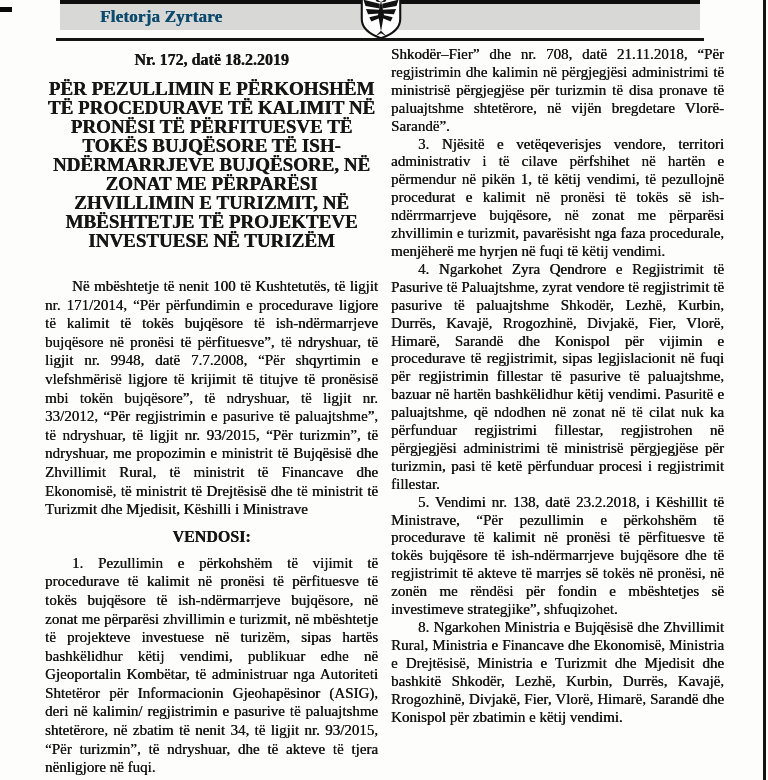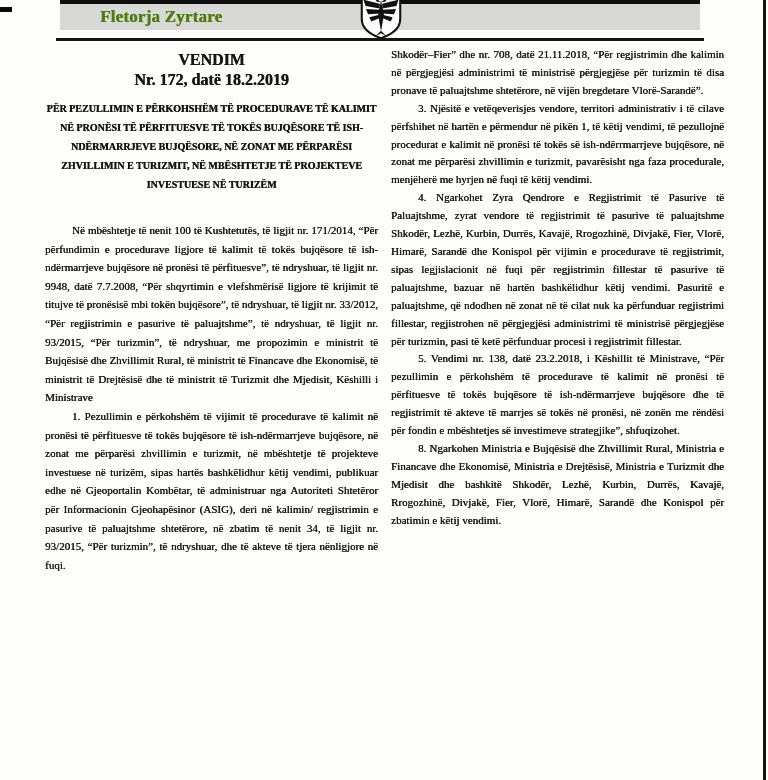--- a/index.html
+++ b/index.html
@@ -12,35 +12,35 @@
   
   .corner-mark { position:absolute; left:0; top:7px; width:12px; height:5px; background:#0a0a0a; }
   .right-border { position:absolute; right:2px; top:0; width:3px; height:780px; background:#141414; }
   
   .masthead {
     position:absolute; left:60px; top:0; width:640px; height:30px;
     background:#d8d8d7; border-top:4px solid #0e0e0e;
     display:flex; justify-content:space-between; align-items:flex-start;
     box-sizing:border-box; padding:3px 34px 0 40px;
   }
-  .mh-text { font-weight:bold; font-size:17px; letter-spacing:0.2px; color:#4d7c0f; text-shadow:0.4px 0 0 currentColor; }
+  .mh-text { font-weight:bold; font-size:17px; letter-spacing:0.2px; color:#0c4a6e; text-shadow:0.4px 0 0 currentColor; }
   .masthead-rule { position:absolute; left:56px; top:38px; width:648px; height:3px; background:#151515; }
   .emblem { position:absolute; left:359px; top:-7px; width:44px; height:46px; z-index:2; }
   
   .col { position:absolute; width:333px; }
   .col-left  { left:45px;  top:50px; }
   .col-right { left:391px; top:46px; }
   p { margin:0; }
   .h-center { text-align:center; font-weight:bold; font-size:16px; line-height:20px; text-shadow:0.4px 0 0 currentColor; }
   .doc-title {
-    text-align:center; font-weight:bold; font-size:10px; line-height:19px;
+    text-align:center; font-weight:bold; font-size:19px; line-height:19px;
     margin-top:9px; text-shadow:0.4px 0 0 currentColor;
   }
   .body {
-    font-size:11px; line-height:18.6px; text-align:justify;
+    font-size:15px; line-height:18.6px; text-align:justify;
     text-shadow:0.35px 0 0 currentColor;
   }
   .col-right .body { line-height:17.9px; }
   .indent { text-indent:27px; }
   .preamble { margin-top:27px; }
   .vendosi { margin-top:8px; margin-bottom:7px; }
 </style>
 </head>
 <body>
 
@@ -69,24 +69,24 @@
         <polygon points="47,52 22,58 27,68 47,60"></polygon>
         <polygon points="53,52 78,58 73,68 53,60"></polygon>
         <polygon points="50,90 36,104 50,96 64,104"></polygon>
       </g>
     </svg>
   </div>
 
   <div class="masthead-rule"></div>
 
   <section class="col col-left">
-    <p class="h-center">VENDIM</p>
     <p class="h-center">Nr. 172, datë 18.2.2019</p>
     <p class="doc-title">PËR PEZULLIMIN E PËRKOHSHËM TË PROCEDURAVE TË KALIMIT NË PRONËSI TË PËRFITUESVE TË TOKËS BUJQËSORE TË ISH-NDËRMARRJEVE BUJQËSORE, NË ZONAT ME PËRPARËSI ZHVILLIMIN E TURIZMIT, NË MBËSHTETJE TË PROJEKTEVE INVESTUESE NË TURIZËM</p>
     <p class="body indent preamble">Në mbështetje të nenit 100 të Kushtetutës, të ligjit nr. 171/2014, “Për përfundimin e procedurave ligjore të kalimit të tokës bujqësore të ish-ndërmarrjeve bujqësore në pronësi të përfituesve”, të ndryshuar, të ligjit nr. 9948, datë 7.7.2008, “Për shqyrtimin e vlefshmërisë ligjore të krijimit të titujve të pronësisë mbi tokën bujqësore”, të ndryshuar, të ligjit nr. 33/2012, “Për regjistrimin e pasurive të paluajtshme”, të ndryshuar, të ligjit nr. 93/2015, “Për turizmin”, të ndryshuar, me propozimin e ministrit të Bujqësisë dhe Zhvillimit Rural, të ministrit të Financave dhe Ekonomisë, të ministrit të Drejtësisë dhe të ministrit të Turizmit dhe Mjedisit, Këshilli i Ministrave</p>
+    <p class="h-center vendosi">VENDOSI:</p>
     <p class="body indent">1. Pezullimin e përkohshëm të vijimit të procedurave të kalimit në pronësi të përfituesve të tokës bujqësore të ish-ndërmarrjeve bujqësore, në zonat me përparësi zhvillimin e turizmit, në mbështetje të projekteve investuese në turizëm, sipas hartës bashkëlidhur këtij vendimi, publikuar edhe në Gjeoportalin Kombëtar, të administruar nga Autoriteti Shtetëror për Informacionin Gjeohapësinor (ASIG), deri në kalimin/ regjistrimin e pasurive të paluajtshme shtetërore, në zbatim të nenit 34, të ligjit nr. 93/2015, “Për turizmin”, të ndryshuar, dhe të akteve të tjera nënligjore në fuqi.</p>
   </section>
 
   <section class="col col-right">
     <p class="body">Shkodër–Fier” dhe nr. 708, datë 21.11.2018, “Për regjistrimin dhe kalimin në përgjegjësi administrimi të ministrisë përgjegjëse për turizmin të disa pronave të paluajtshme shtetërore, në vijën bregdetare Vlorë-Sarandë”.</p>
     <p class="body indent">3. Njësitë e vetëqeverisjes vendore, territori administrativ i të cilave përfshihet në hartën e përmendur në pikën 1, të këtij vendimi, të pezullojnë procedurat e kalimit në pronësi të tokës së ish-ndërrmarrjeve bujqësore, në zonat me përparësi zhvillimin e turizmit, pavarësisht nga faza procedurale, menjëherë me hyrjen në fuqi të këtij vendimi.</p>
     <p class="body indent">4. Ngarkohet Zyra Qendrore e Regjistrimit të Pasurive të Paluajtshme, zyrat vendore të regjistrimit të pasurive të paluajtshme Shkodër, Lezhë, Kurbin, Durrës, Kavajë, Rrogozhinë, Divjakë, Fier, Vlorë, Himarë, Sarandë dhe Konispol për vijimin e procedurave të regjistrimit, sipas legjislacionit në fuqi për regjistrimin fillestar të pasurive të paluajtshme, bazuar në hartën bashkëlidhur këtij vendimi. Pasuritë e paluajtshme, që ndodhen në zonat në të cilat nuk ka përfunduar regjistrimi fillestar, regjistrohen në përgjegjësi administrimi të ministrisë përgjegjëse për turizmin, pasi të ketë përfunduar procesi i regjistrimit fillestar.</p>
     <p class="body indent">5. Vendimi nr. 138, datë 23.2.2018, i Këshillit të Ministrave, “Për pezullimin e përkohshëm të procedurave të kalimit në pronësi të përfituesve të tokës bujqësore të ish-ndërmarrjeve bujqësore dhe të regjistrimit të akteve të marrjes së tokës në pronësi, në zonën me rëndësi për fondin e mbështetjes së investimeve strategjike”, shfuqizohet.</p>
     <p class="body indent">8. Ngarkohen Ministria e Bujqësisë dhe Zhvillimit Rural, Ministria e Financave dhe Ekonomisë, Ministria e Drejtësisë, Ministria e Turizmit dhe Mjedisit dhe bashkitë Shkodër, Lezhë, Kurbin, Durrës, Kavajë, Rrogozhinë, Divjakë, Fier, Vlorë, Himarë, Sarandë dhe Konispol për zbatimin e këtij vendimi.</p>
   </section>

